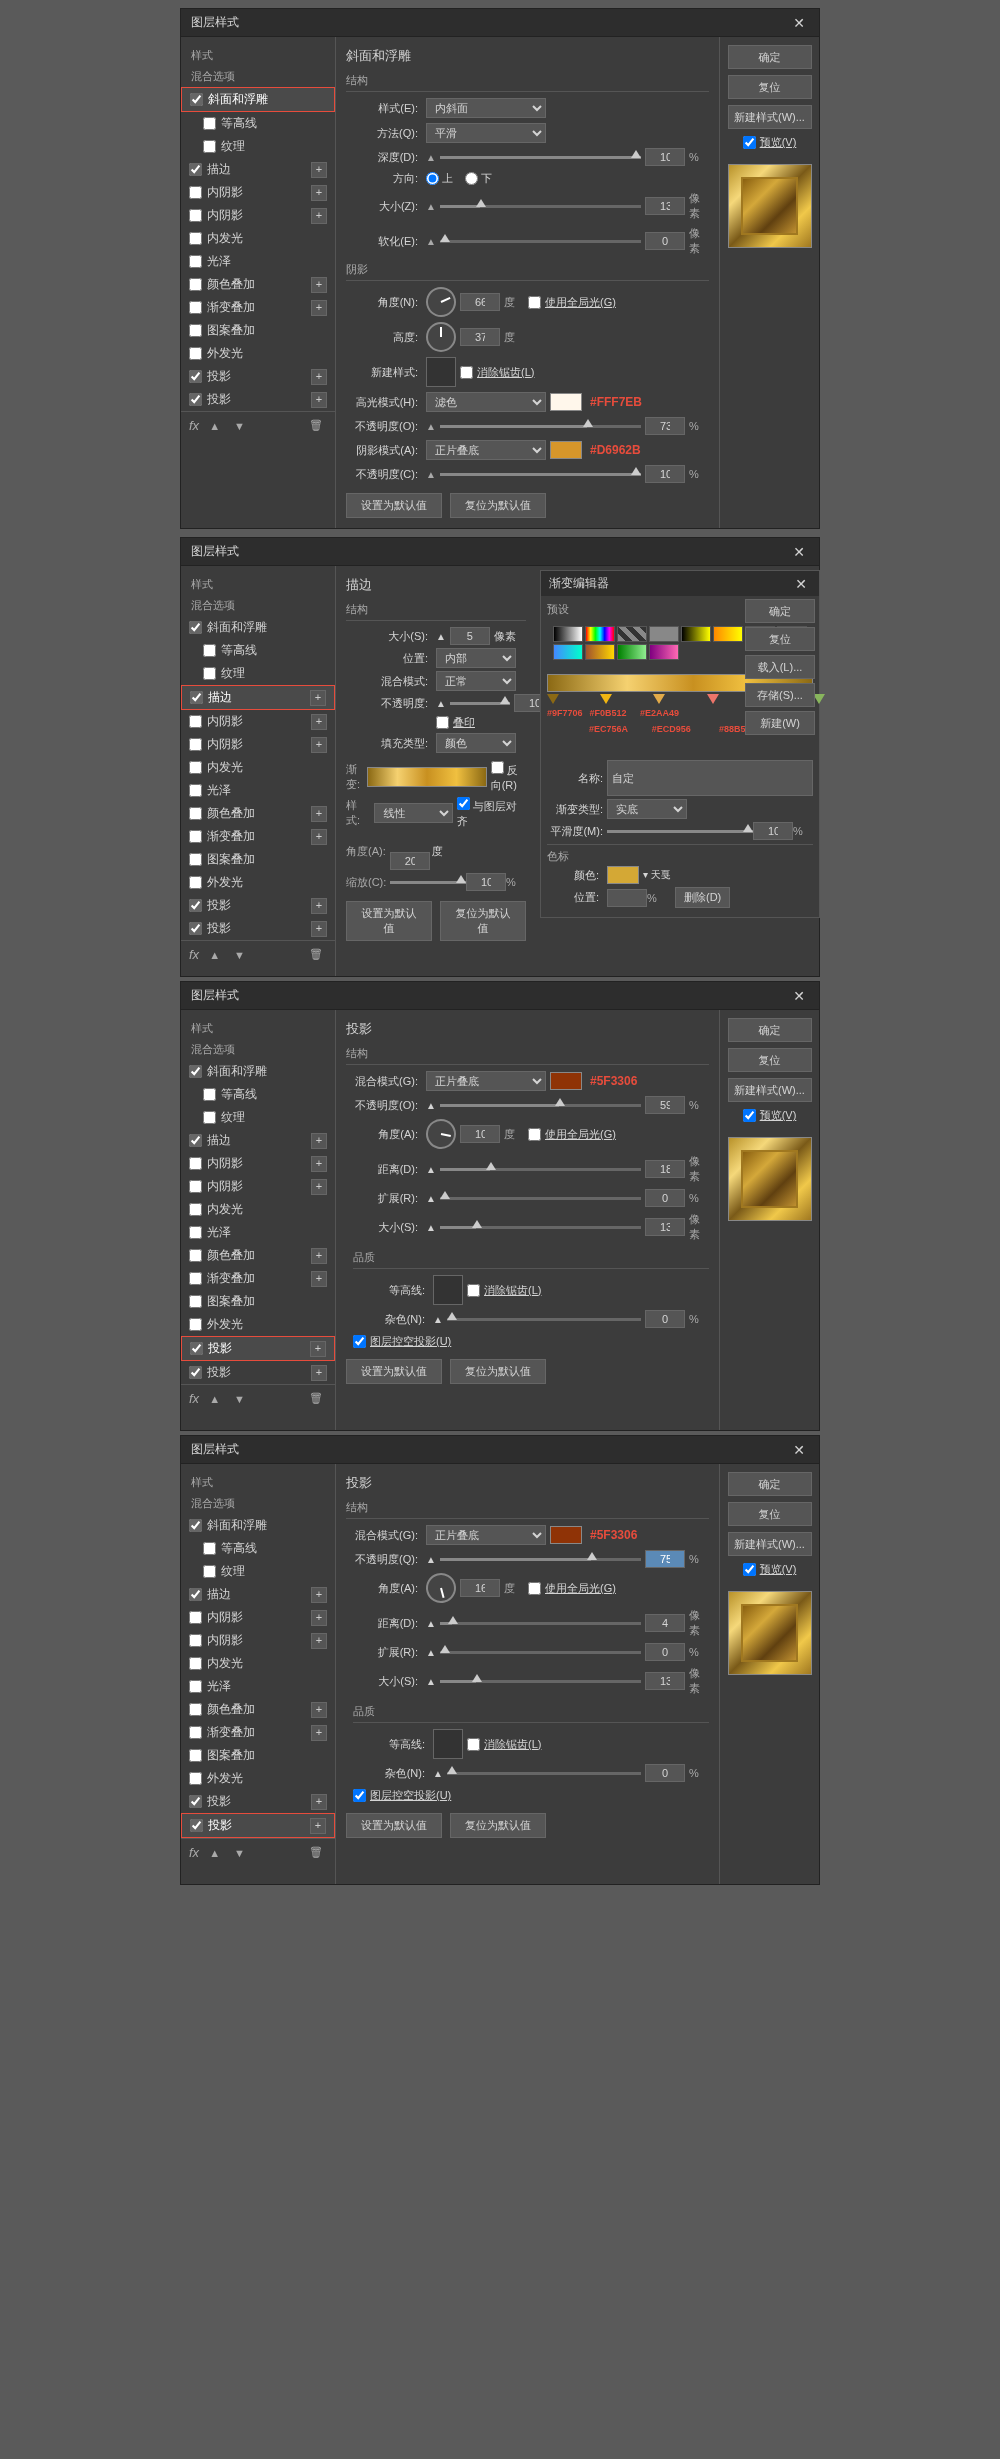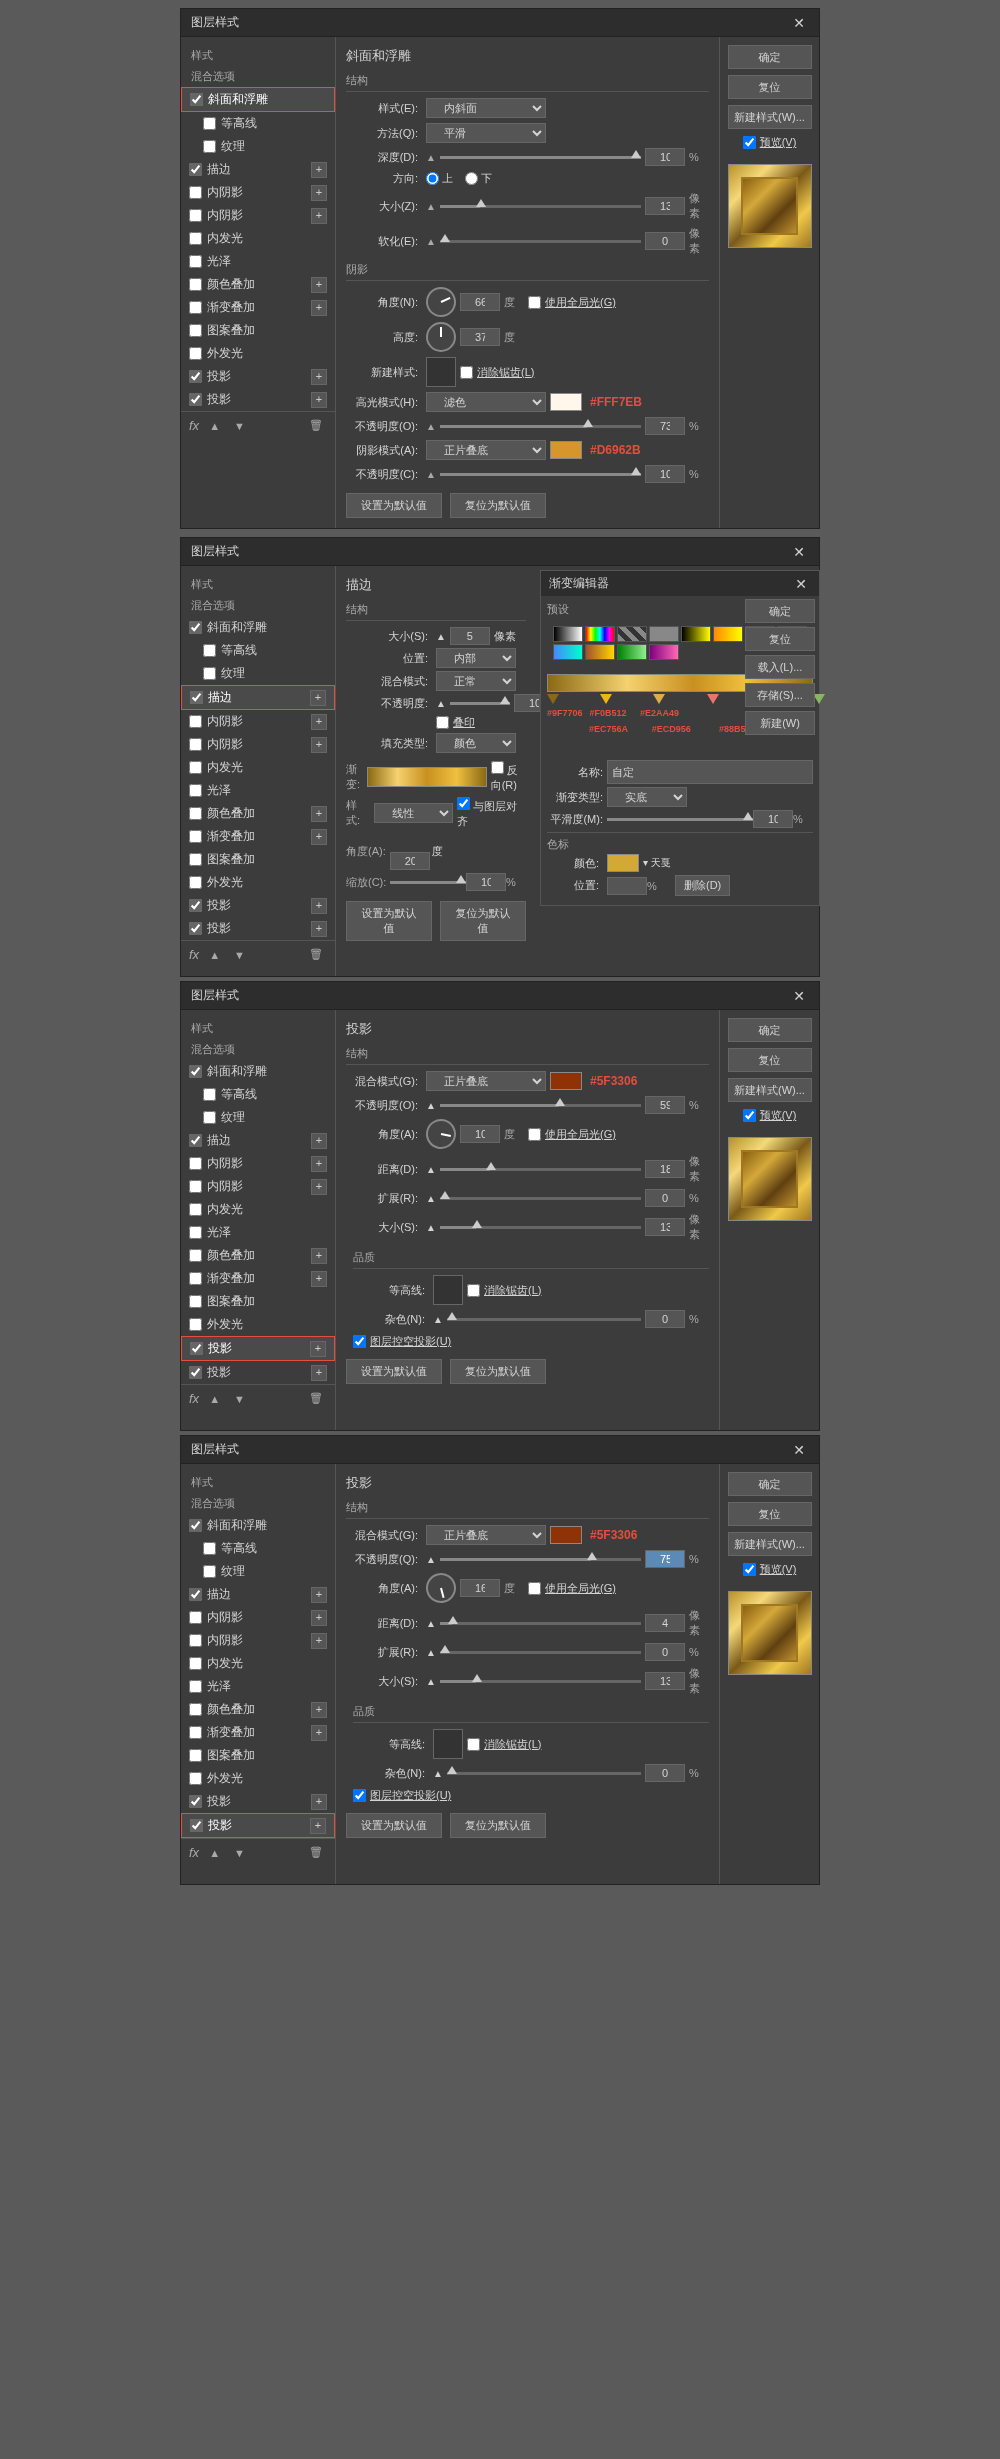--- a/index.html
+++ b/index.html
@@ -169,21 +169,21 @@
       flex: 1;
       display: flex;
       align-items: center;
       gap: 4px;
     }
 
     select.ui-select {
       background: #555;
       border: 1px solid #666;
       color: #d4d4d4;
-      padding: 2px 13px;
+      padding: 2px 4px;
       font-size: 11px;
       height: 20px;
       width: 120px;
     }
 
     .slider-track {
       flex: 1;
       height: 3px;
       background: #666;
       position: relative;
@@ -865,21 +865,21 @@
             </div>
             <div style="position:relative;height:16px;margin-left:42px;">
               <span style="position:absolute;left:0%;font-size:9px;color:#e74c3c;font-weight:bold;">#EC756A</span>
               <span style="position:absolute;left:28%;font-size:9px;color:#e74c3c;font-weight:bold;">#ECD956</span>
               <span style="position:absolute;left:58%;font-size:9px;color:#e74c3c;font-weight:bold;">#88B55D</span>
             </div>
           </div>
 
           <div class="form-row tight">
             <span class="form-label" style="width:60px;text-align:right;padding-right:4px;">名称:</span>
-            <input type="text" style="flex: 1 1 0%; background: rgb(85, 85, 85); border: 1px solid rgb(102, 102, 102); color: rgb(212, 212, 212); padding: 2px 4px; font-size: 11px; height: 24px;" value="自定">
+            <input type="text" style="flex: 1 1 0%; background: rgb(85, 85, 85); border: 1px solid rgb(102, 102, 102); color: rgb(212, 212, 212); padding: 2px 4px; font-size: 11px; height: 36px;" value="自定">
           </div>
           <div class="form-row tight">
             <span class="form-label" style="width:60px;text-align:right;padding-right:4px;">渐变类型:</span>
             <select class="ui-select" style="width:80px;">
               <option>实底</option>
             </select>
           </div>
           <div class="form-row tight">
             <span class="form-label" style="width:60px;text-align:right;padding-right:4px;">平滑度(M):</span>
             <div class="slider-track" style="width:80px;position:relative;">

